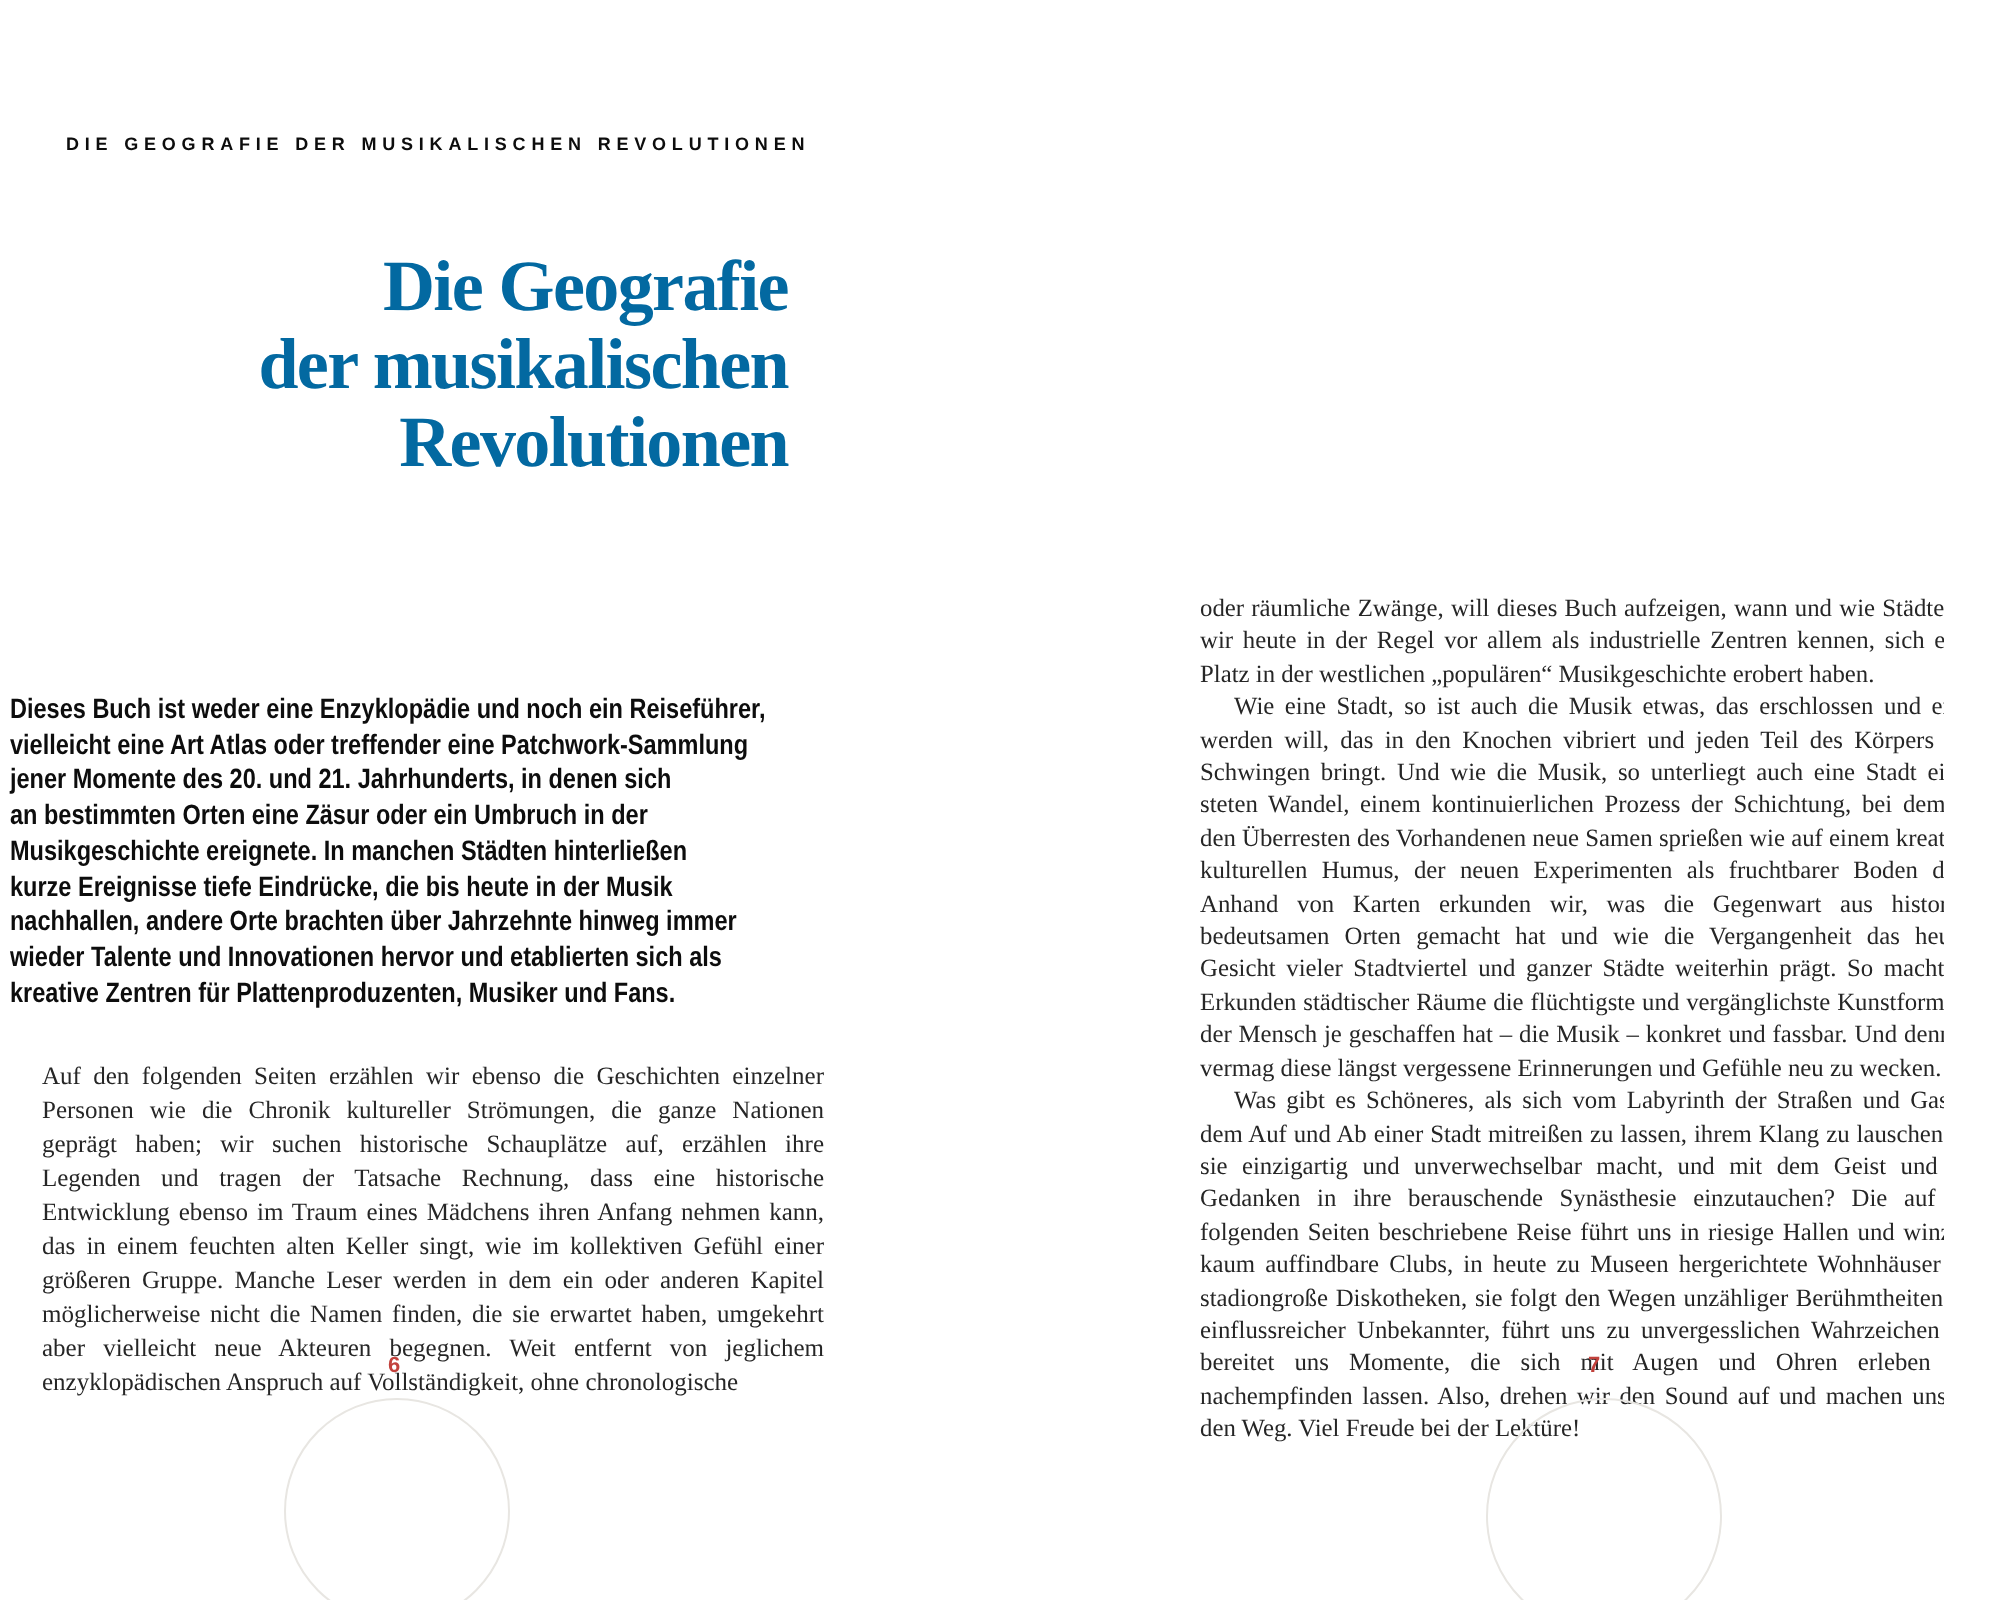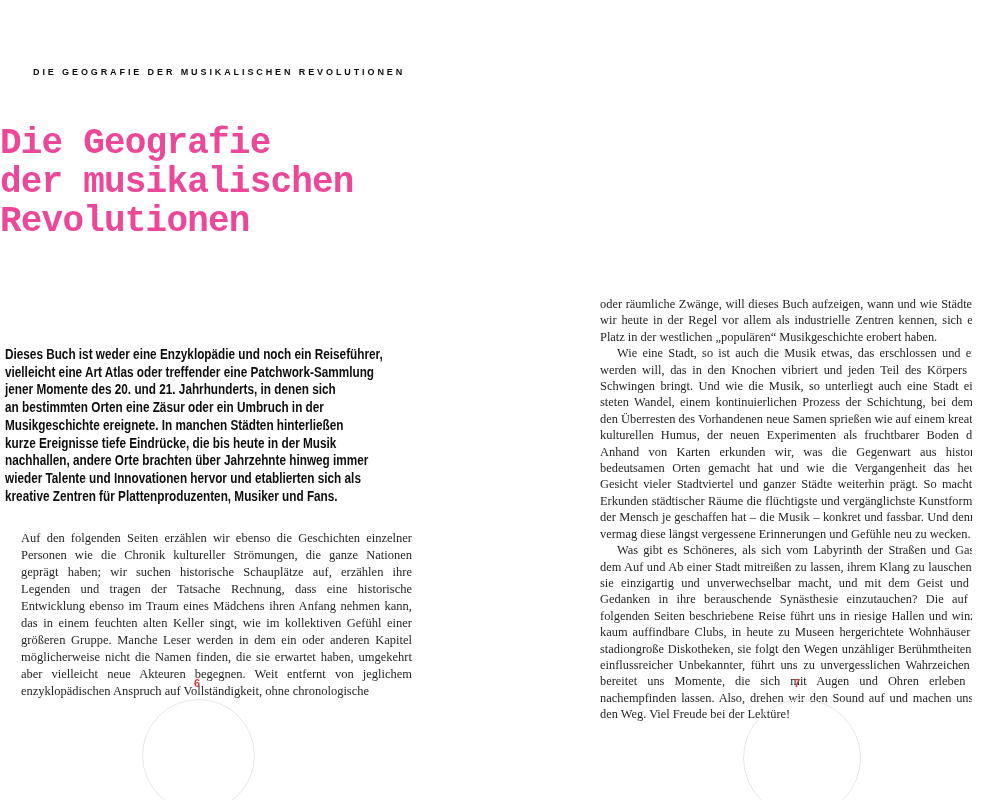--- a/index.html
+++ b/index.html
@@ -9,24 +9,24 @@
     font-family:"Liberation Serif", serif; color:#262626;
   }
   .running-head {
     position:absolute; left:33px; top:67px;
     font-family:"Liberation Sans", sans-serif; font-weight:bold;
     font-size:9px; letter-spacing:2.9px; color:#0d0d0d;
     white-space:nowrap;
   }
   .title {
     position:absolute; left:0; top:124px; width:394px; margin:0;
-    text-align:left;
-    font-family:Liberation Mono, monospace; font-weight:bold;
+    text-align:right;
+    font-family:Liberation Serif, serif; font-weight:bold;
     font-size:36px; line-height:39px; letter-spacing:-0.8px;
-    color:#ec4899; white-space:pre-line;
+    color:#0369a1; white-space:pre-line;
   }
   .intro {
     position:absolute; left:5px; top:346px; width:470px;
     transform:scaleX(0.84); transform-origin:left top;
     font-family:"Liberation Sans", sans-serif; font-weight:bold;
     font-size:14px; line-height:17.7px; color:#0d0d0d;
     white-space:pre-line;
   }
   .body-left {
     position:absolute; left:5px; top:514px; width:391px; margin:16px;

